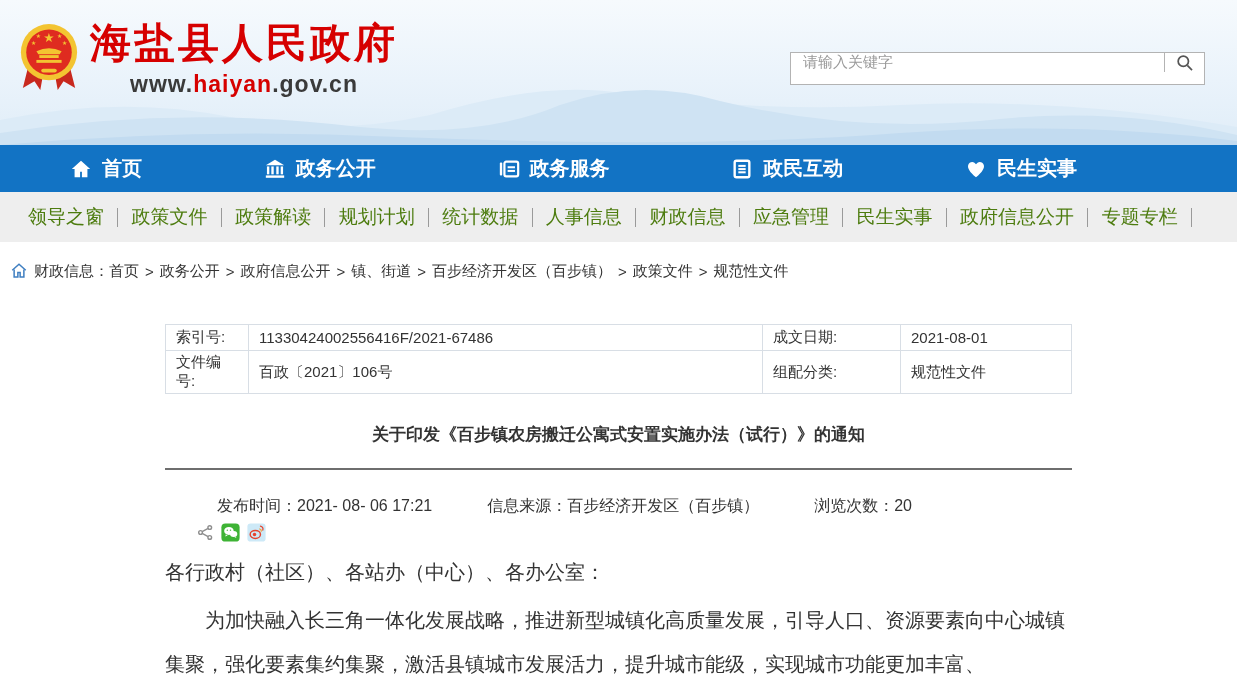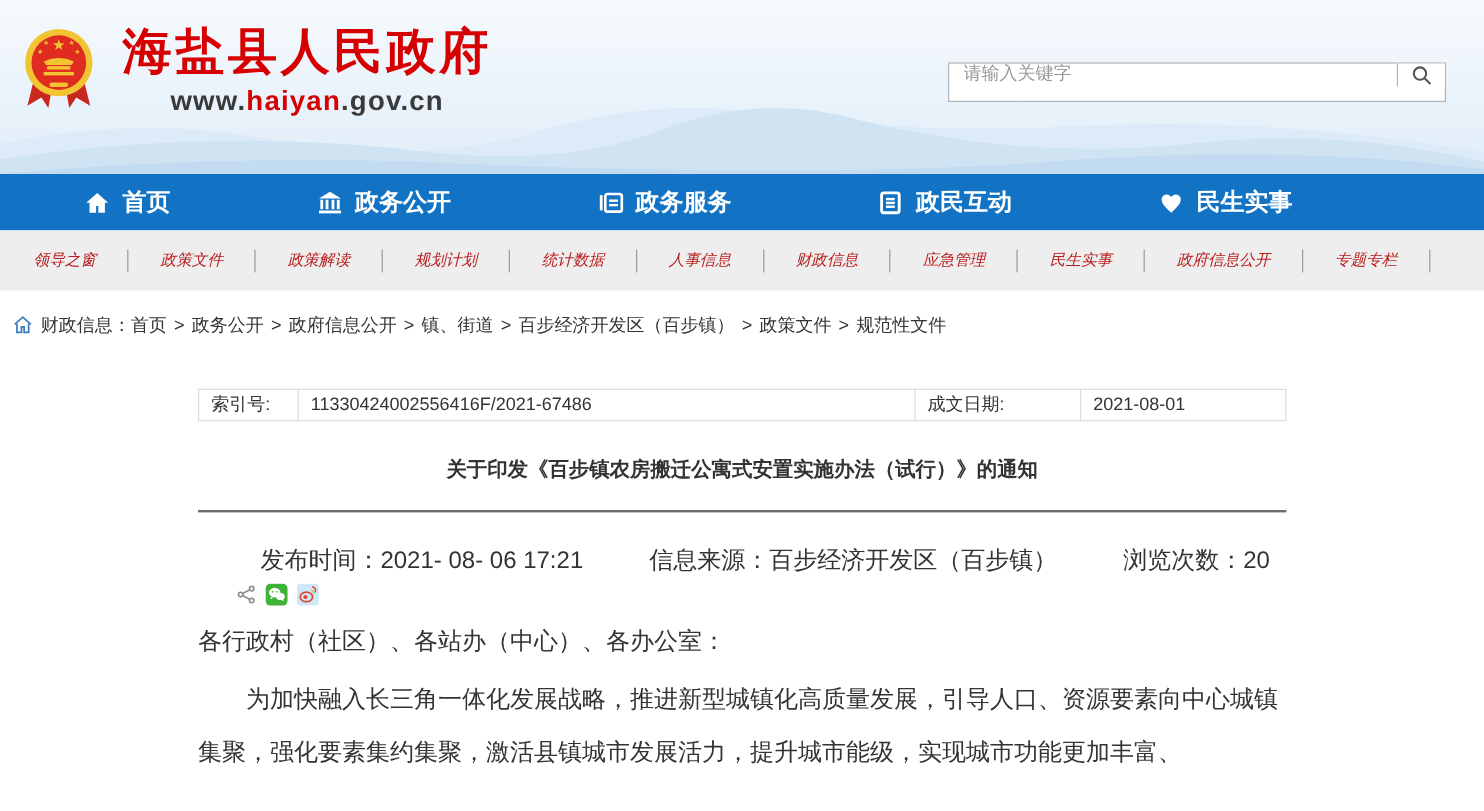--- a/index.html
+++ b/index.html
@@ -5,21 +5,21 @@
   * { margin:0; padding:0; box-sizing:border-box; }
   html,body { width:1237px; height:676px; overflow:hidden; background:#fff;
               font-family:"Liberation Sans","DejaVu Sans",sans-serif; color:#333; }
 
   
   .header { position:relative; height:145px;
             background:linear-gradient(180deg,#f6fafd 0%,#eaf3fb 55%,#e0edf8 100%); overflow:hidden; }
   .mountains { position:absolute; left:0; bottom:0; width:100%; height:70px; }
   .brand { position:absolute; left:18px; top:20px; display:flex; align-items:flex-start; cursor:pointer; }
   .emblem { width:62px; height:76px; }
-  .brand-text { margin-left:22px; }
+  .brand-text { margin-left:10px; }
   .site-name { font-size:41px; font-weight:bold; color:var(--brand-red,#d60000); letter-spacing:3px; line-height:1.15; }
   .site-url  { margin-top:4px; text-align:center; font-size:23px; font-weight:bold; color:#3a3a3a; letter-spacing:1px; }
   .site-url .hl { color:var(--brand-red,#d60000); }
   .search { position:absolute; right:32px; top:52px; width:415px; height:33px; background:#fff;
             border:1px solid #b3b3b3; display:flex; align-items:flex-start; }
   .search input { flex:1; border:none; outline:none; padding:0 12px; font-size:15px; color:#333;
                   font-family:inherit; background:transparent; }
   .search input::placeholder { color:#999; }
   .search-btn { width:40px; border:none; border-left:1px solid #b3b3b3; background:#fff;
                 display:flex; align-items:center; justify-content:center; cursor:pointer; }
@@ -28,21 +28,21 @@
   .main-nav { height:47px; background:var(--nav-blue,#1273c4); }
   .main-nav-inner { height:100%; display:flex; justify-content:space-between; align-items:center;
                     padding:0 160px 0 70px; }
   .main-nav-item { display:flex; align-items:center; gap:10px; color:#fff; font-size:20px;
                    font-weight:bold; cursor:pointer; white-space:nowrap; }
   .main-nav-item svg { width:22px; height:22px; }
 
   
   .sub-nav { height:50px; background:var(--subnav-bg,#eee); display:flex; align-items:center;
              justify-content:space-between; padding:0 45px 0 28px; }
-  .sub-nav-item { font-size:13px; color:#b91c1c; cursor:pointer; white-space:nowrap;font-style:italic; }
+  .sub-nav-item { font-size:19px; color:#4d7c0f; cursor:pointer; white-space:nowrap; }
   .sub-divider { width:1px; height:19px; background:#9a9a9a; }
 
   
   .breadcrumb { display:flex; align-items:center; margin-top:18px; padding-left:10px;
                 font-size:15px; color:#333; height:22px; }
   .breadcrumb svg { width:18px; height:18px; margin-right:6px; }
   .crumb { cursor:pointer; }
   .crumb-sep { margin:0 6px; color:#333; }
 
   
@@ -51,21 +51,21 @@
   table.doc-info td { border:1px solid var(--table-border,#d8dee5); font-size:15px; color:#333;
                       height:26px; padding:2px 10px; }
   td.lbl  { width:83px;  padding-left:12px; }
   td.val1 { width:514px; padding-left:25px; }
   td.lbl2 { width:138px; padding-left:20px; }
   td.val2 { padding-left:20px; }
 
   .doc-title { margin-top:26px; text-align:center; font-size:17px; font-weight:bold; color:#333; line-height:30px; }
   .title-divider { margin-top:18px; border-top:2px solid #6e6e6e; }
 
-  .meta { margin-top:26px; display:flex; padding-left:52px; font-size:20px; color:#333; }
+  .meta { margin-top:26px; display:flex; padding-left:52px; font-size:16px; color:#333; }
   .meta .item { white-space:nowrap; }
   .meta .item + .item { margin-left:55px; }
   .meta .views { margin-left:120px; }
 
   .share-row { margin-top:6px; padding-left:32px; display:flex; align-items:center; gap:7px; }
   .share-row svg { display:block; cursor:pointer; }
 
   .salutation { margin-top:10px; font-size:20px; color:#333; line-height:40px; }
   .body-para  { margin-top:6px; font-size:20px; color:#333; line-height:44px; text-indent:2em; }
 </style>
@@ -207,20 +207,26 @@
 <div class="content">
 
   <table class="doc-info">
     <tbody>
         <tr>
       <td class="lbl">索引号:</td>
       <td class="val1">11330424002556416F/2021-67486</td>
       <td class="lbl2">成文日期:</td>
       <td class="val2">2021-08-01</td>
     </tr>
+    <tr>
+      <td class="lbl">文件编号:</td>
+      <td class="val1">百政〔2021〕106号</td>
+      <td class="lbl2">组配分类:</td>
+      <td class="val2">规范性文件</td>
+    </tr>
   </tbody>
     </table>
 
   <h1 class="doc-title">关于印发《百步镇农房搬迁公寓式安置实施办法（试行）》的通知</h1>
   <div class="title-divider"></div>
 
   <div class="meta">
     <span class="item"><span>发布时间：</span><span>2021- 08- 06 17:21</span></span>
     <span class="item"><span>信息来源：</span><span>百步经济开发区（百步镇）</span></span>
     <span class="item views"><span>浏览次数：</span><span>20</span></span>

